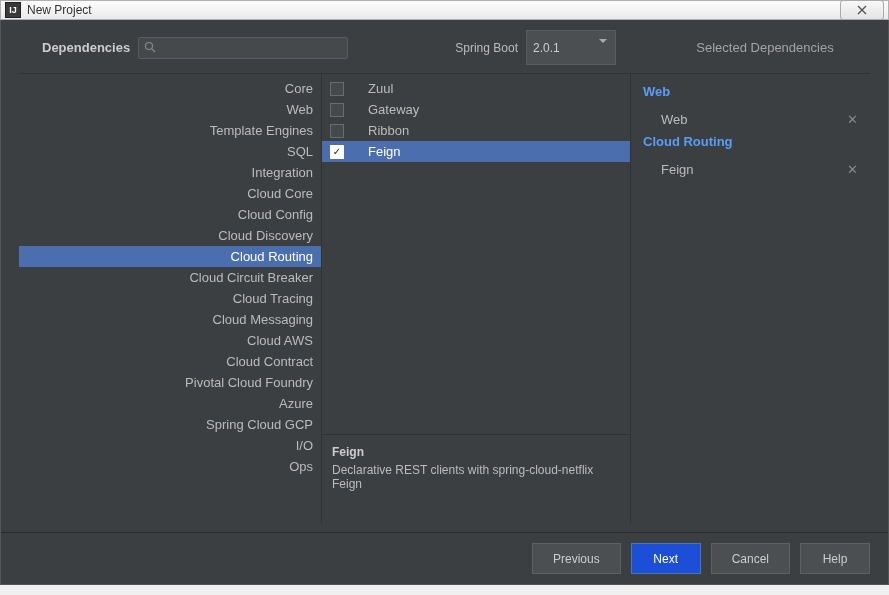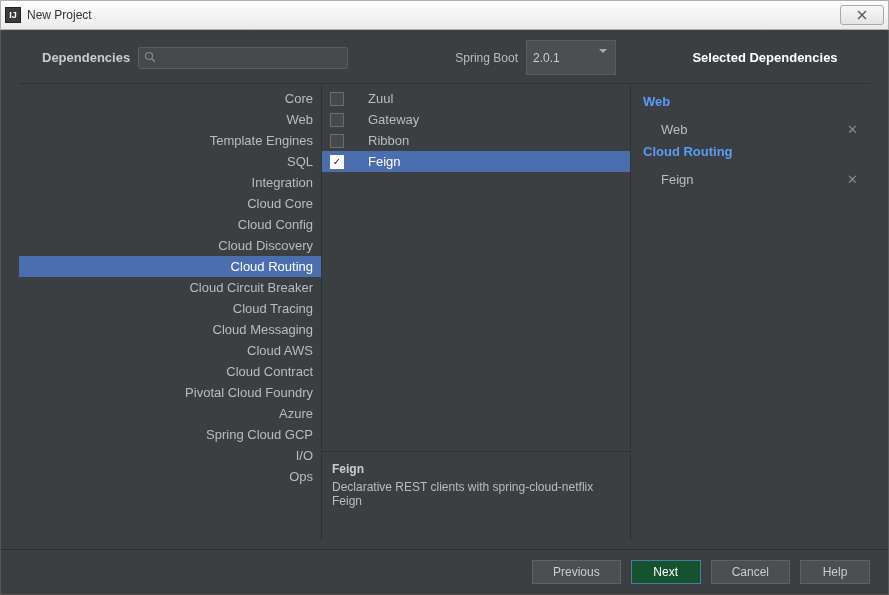--- a/index.html
+++ b/index.html
@@ -5,21 +5,21 @@
   * { box-sizing: border-box; margin: 0; padding: 0; }
   body {
     font-family: "Segoe UI", Tahoma, sans-serif;
     font-size: 12px;
     background: #f0f0f0;
     width: 889px;
     height: 595px;
     overflow: hidden;
   }
   .titlebar {
-    height: 30px;
+    height: 20px;
     background: linear-gradient(#fdfdfd,#eaeaea);
     border: 1px solid #b0b0b0;
     display: flex;
     align-items: center;
     padding: 0 4px;
   }
   .titlebar .app-icon {
     width: 16px; height: 16px;
     background: #3a3a3a;
     border: 1px solid #222;
@@ -89,22 +89,22 @@
     align-items:center;
     cursor:pointer;
   }
   .sb-select::after {
     content:"";
     position:absolute; right:8px; top:8px;
     border:4px solid transparent;
     border-top-color:#aaa;
   }
   .right-hdr {
-    font-weight:bold;
-    color:#ffffff;
+    font-weight:normal;
+    color:#a3a3a3;
     font-size:13px;
     text-align:center;
     flex:0 0 210px;
   }
   .body {
     display:flex;
     flex:1;
     padding: 0 18px 8px 18px;
     gap: 0;
     overflow:hidden;
@@ -183,30 +183,30 @@
   }
   .footer {
     border-top:1px solid #2b2b2b;
     padding:10px 18px;
     display:flex;
     justify-content:flex-end;
     gap:10px;
   }
   .btn {
     min-width:70px;
-    height:24px;
+    height:31px;
     background:#4b4f51;
     border:1px solid #5e6163;
     color:#ccc;
     font-size:12px;
     cursor:pointer;
     display:flex;align-items:center;justify-content:center;
     padding:0 20px;
   }
-  .btn.primary { background:#14532d; border-color:#4a78a8; color:#fff;}
+  .btn.primary { background:#1d4ed8; border-color:#4a78a8; color:#fff;}
 </style>
 </head>
 <body>
 
 <div class="titlebar">
   <div class="app-icon">IJ</div>
   <div class="title">New Project</div>
   <div class="spacer"></div>
   <div class="win-close">
     <svg width="12" height="10" viewBox="0 0 12 10">

